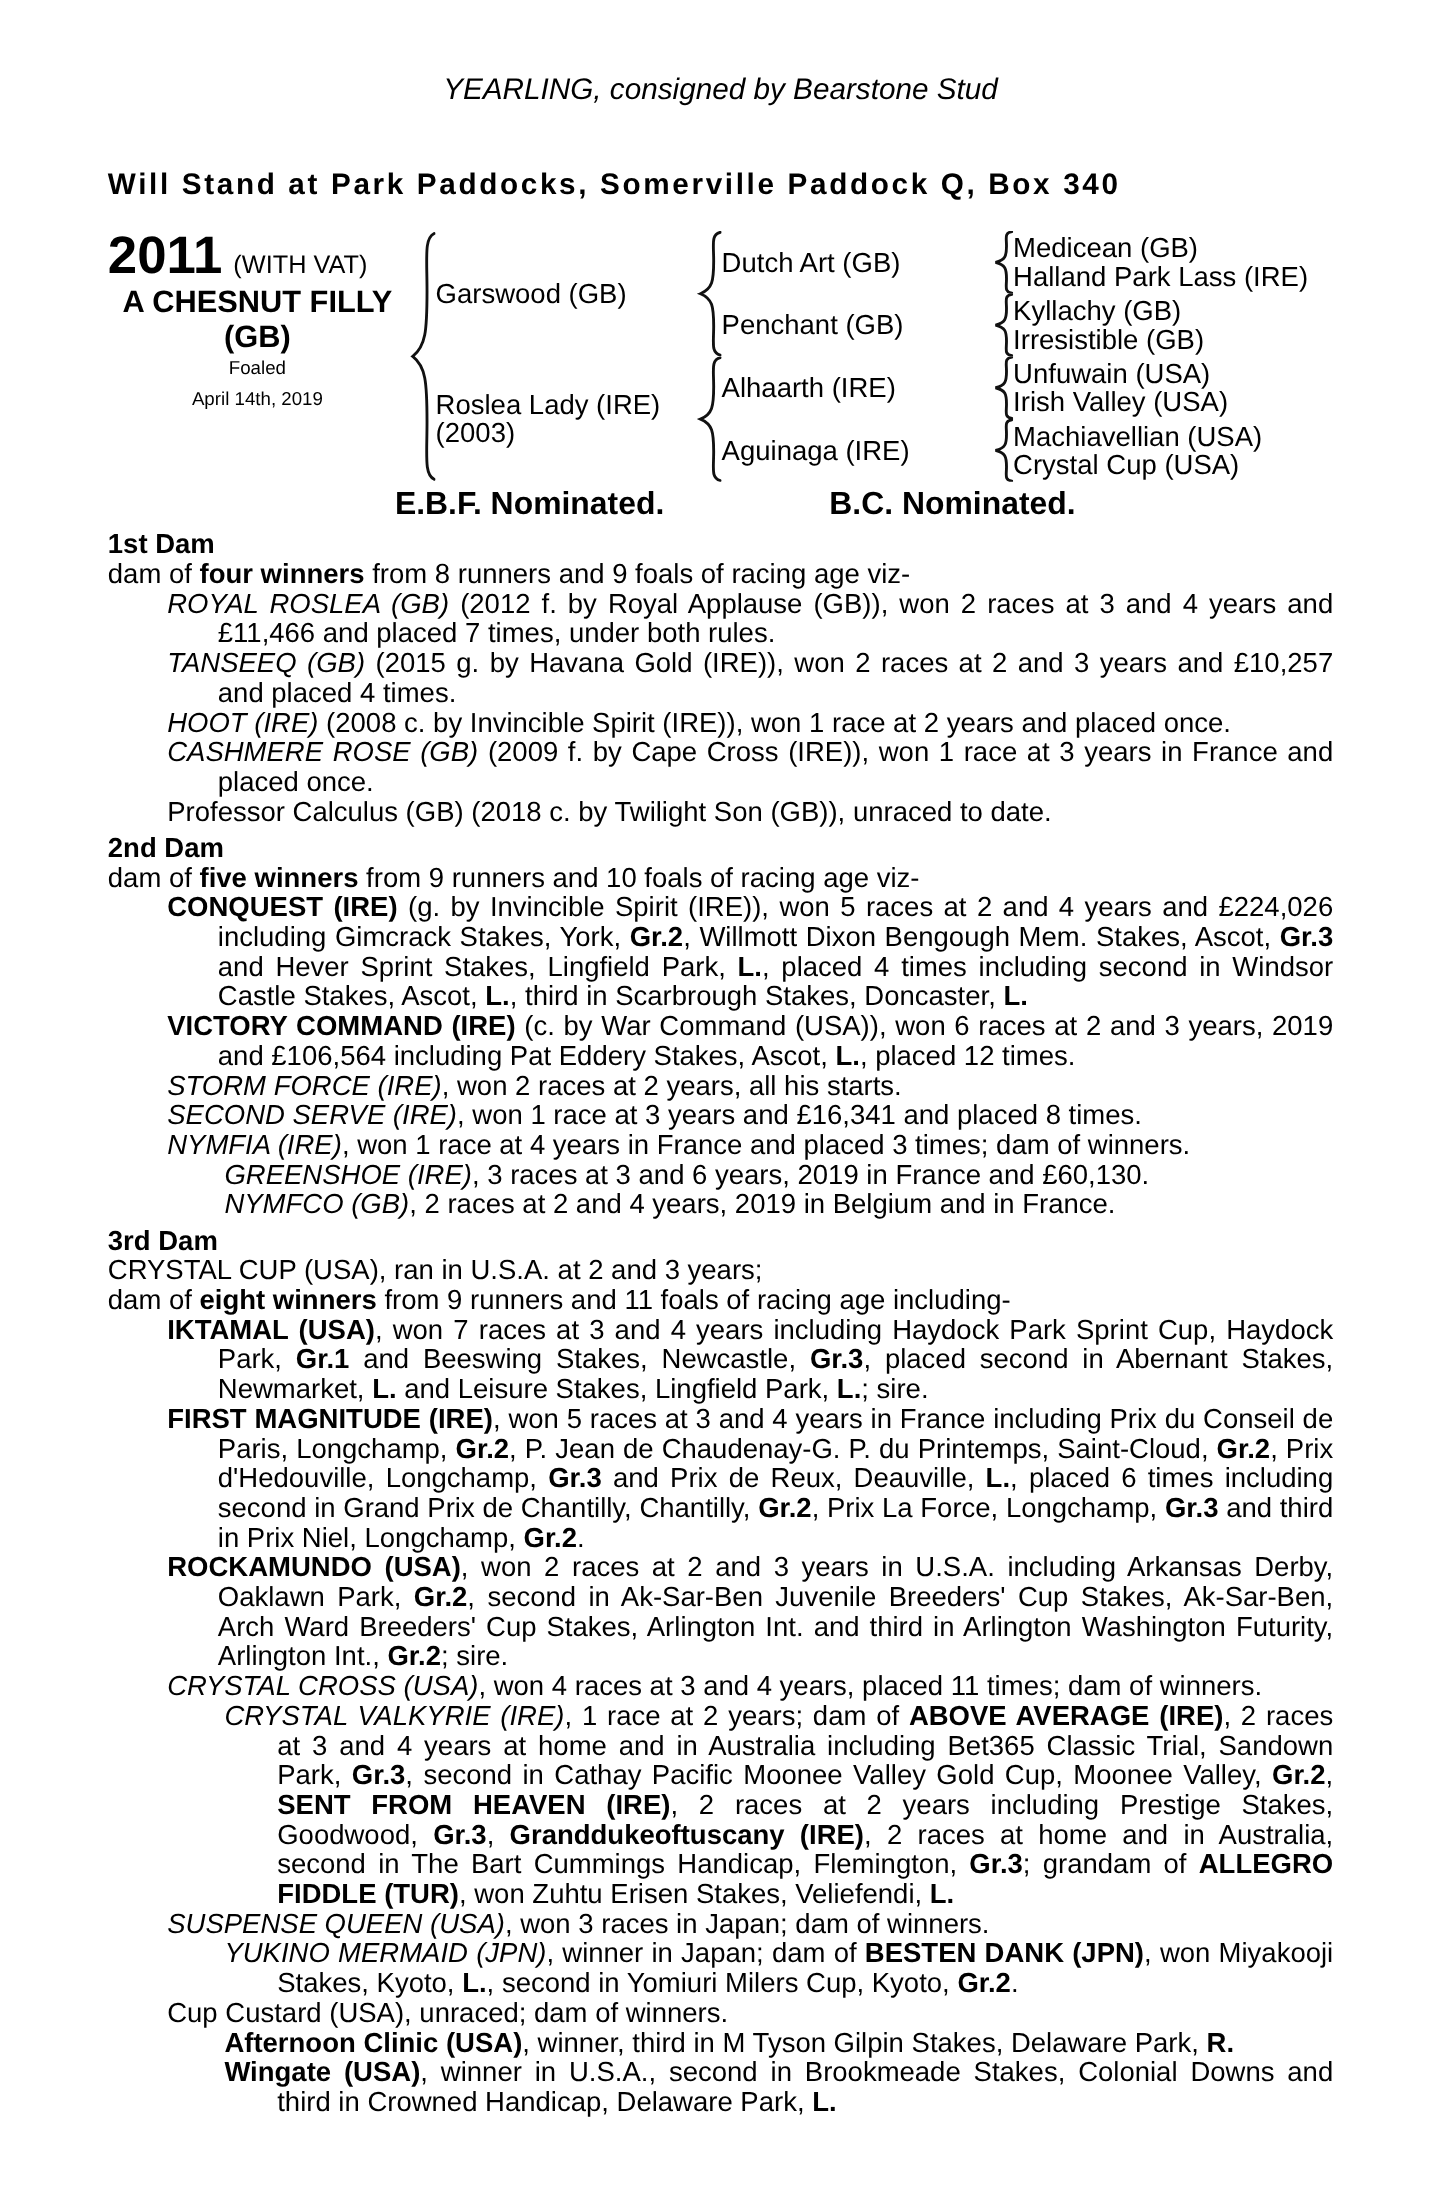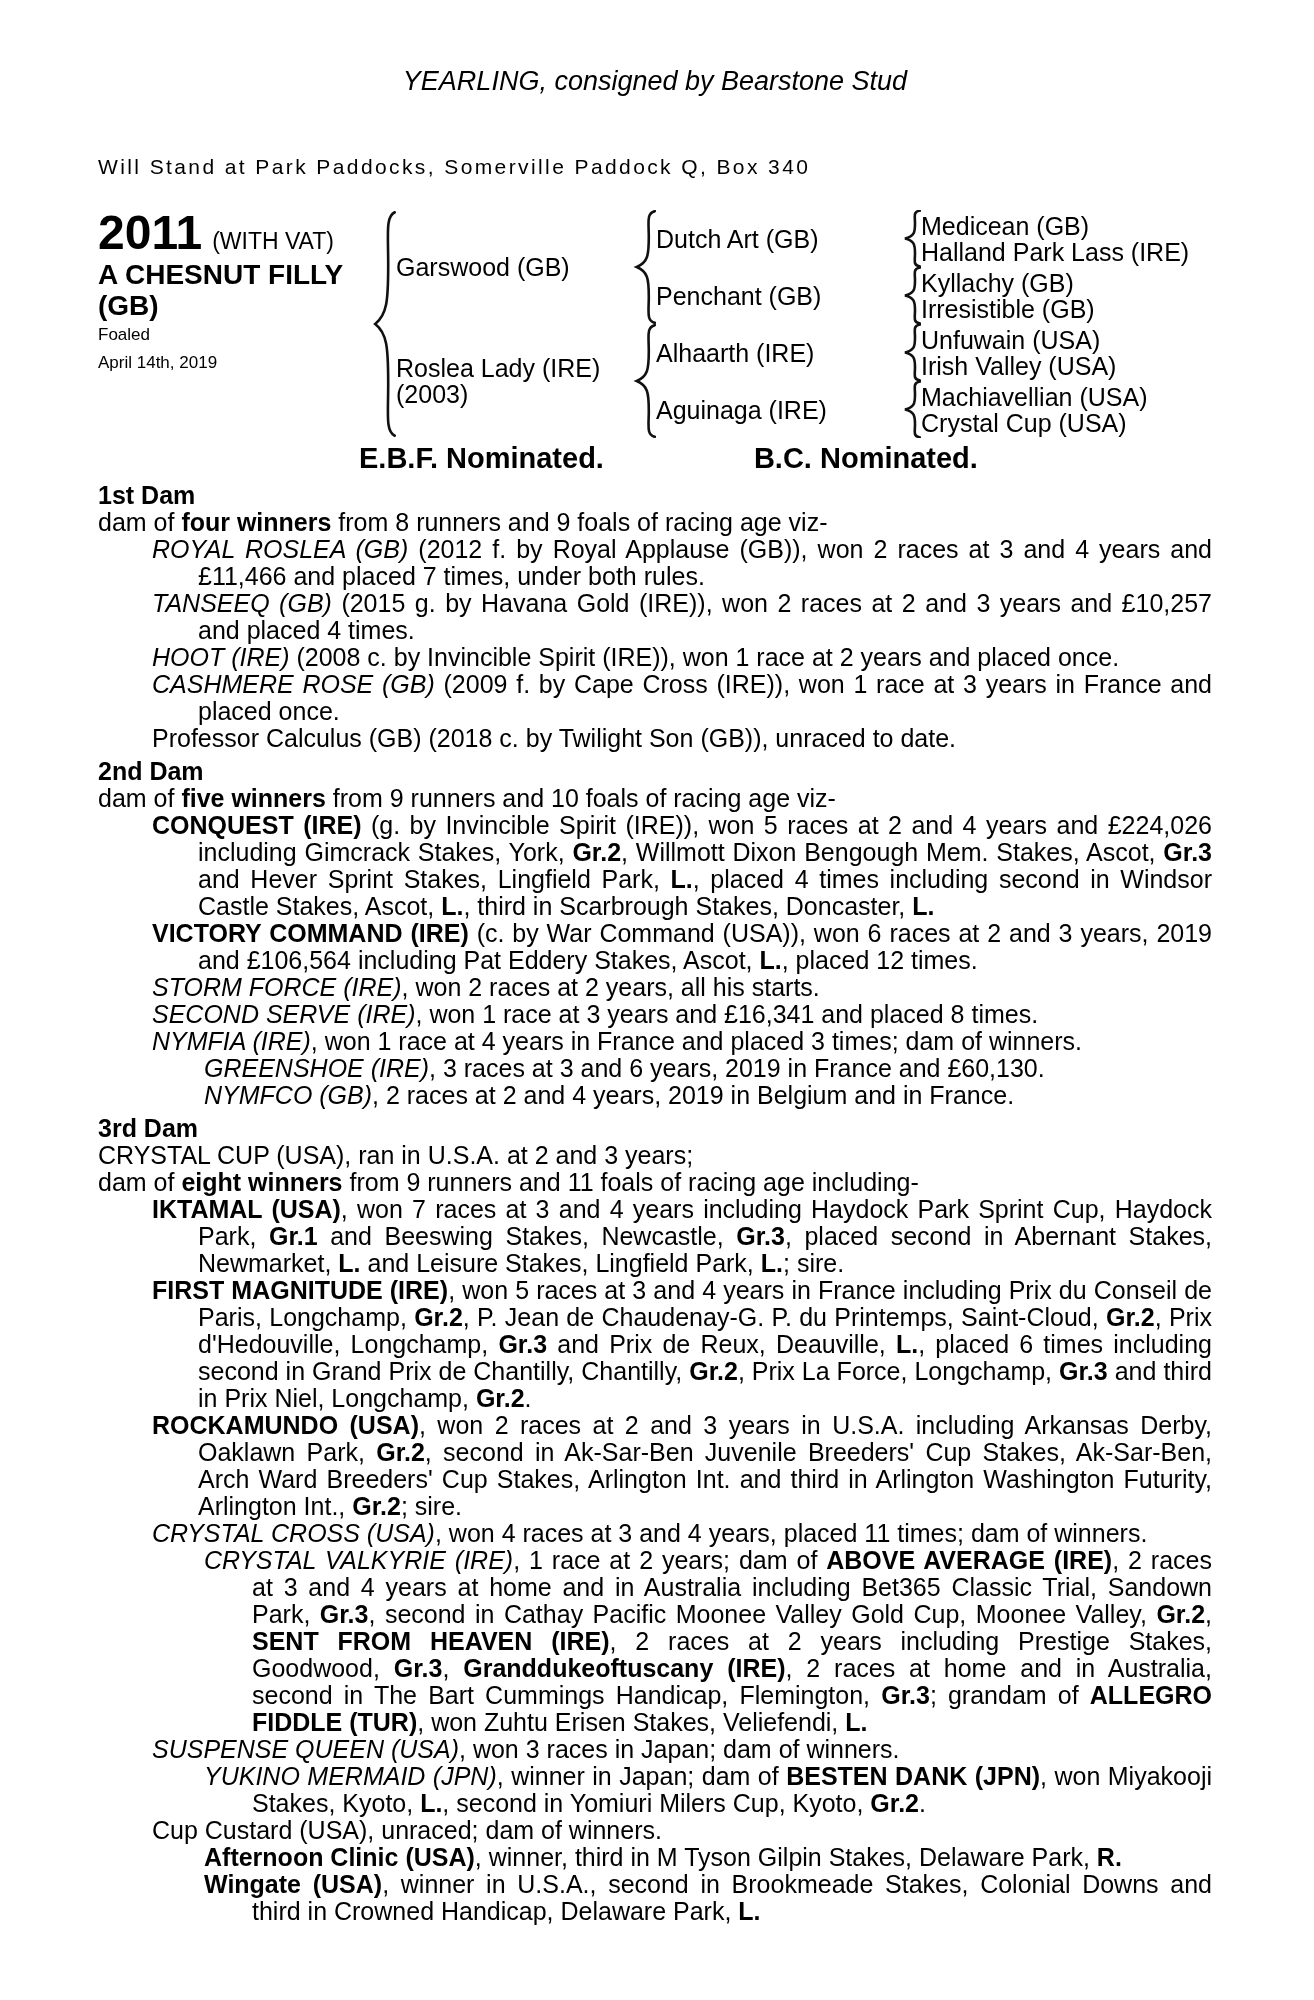--- a/index.html
+++ b/index.html
@@ -5,30 +5,30 @@
 <style>
   html,body { margin:0; padding:0; background:#888; }
   .page {
     position:relative; width:1314px; height:2000px; margin:0 auto;
     background:#ffffff; color:#000; overflow:hidden;
     font-family:"Liberation Sans", sans-serif;
   }
   .content { padding:66px 102px 0 98px; }
 
   .title { text-align:center; font-style:italic; font-size:27px; line-height:30px; }
-  .location { margin-top:56px; font-weight:normal; font-size:21px; line-height:30px; letter-spacing:2.4px; white-space:nowrap; }
+  .location { margin-top:56px; font-weight:bold; font-size:27px; line-height:30px; letter-spacing:2.4px; white-space:nowrap; }
 
   
   .pedigree {
     margin-top:28px;
     display:grid;
     grid-template-columns:272px 26px 236px 24px 245px 20px auto;
     grid-template-rows:repeat(4,57px);
   }
-  .subject { grid-area:1/1/5/2; }
+  .subject { grid-area:1/1/5/2;text-align:center; }
   .lot-line { display:flex; align-items:baseline; gap:10px; }
   .lot-number { font-size:48px; font-weight:bold; line-height:46px; }
   .vat { font-size:23px; }
   .desc { font-weight:bold; font-size:28px; line-height:31px; margin-top:3px; }
   .foaled { font-size:17px; line-height:28px; }
   .cell { display:flex; align-items:center; font-size:25px; line-height:26px;text-align:right; }
   .pair { flex-direction:column; justify-content:center; align-items:flex-start; }
   .brace { display:block; width:100%; height:100%; }
   .bigbrace  { grid-area:1/2/5/3; }
   .sire-cell { grid-area:1/3/3/4; }

